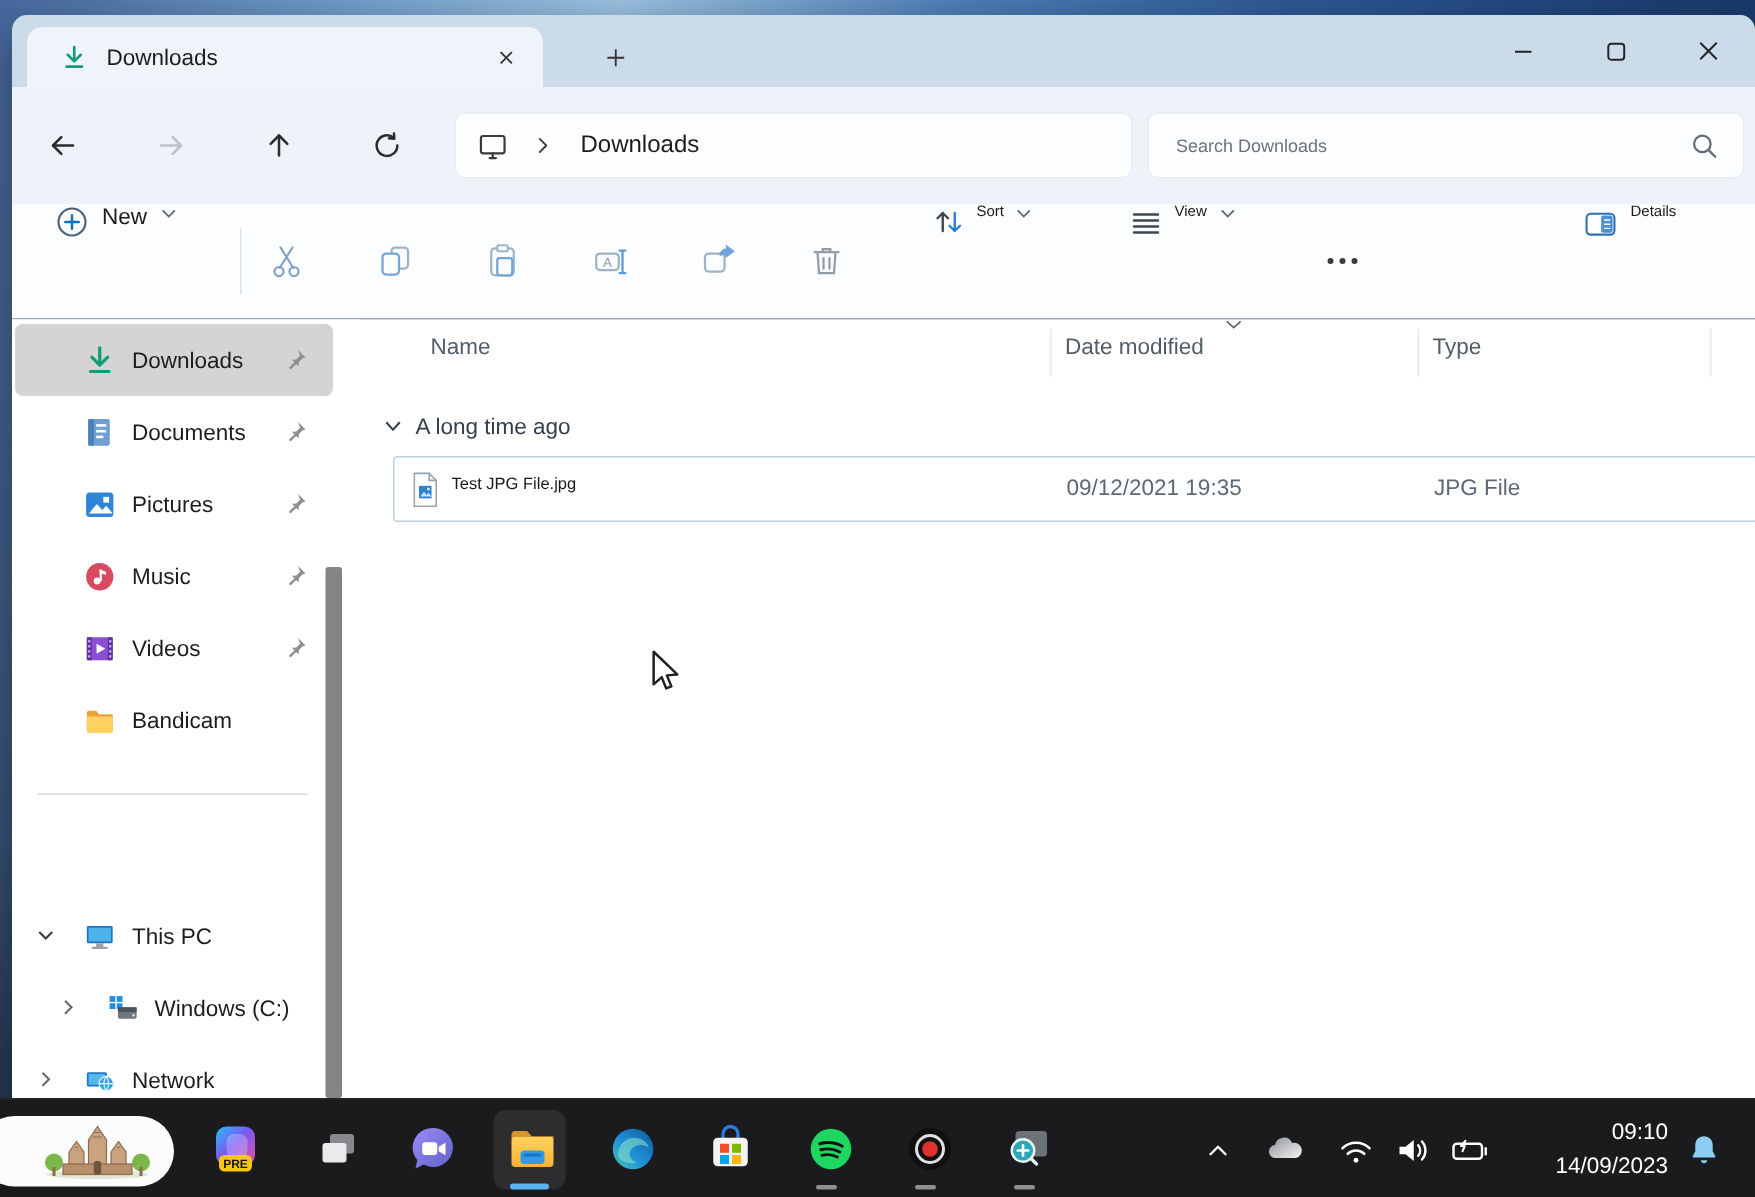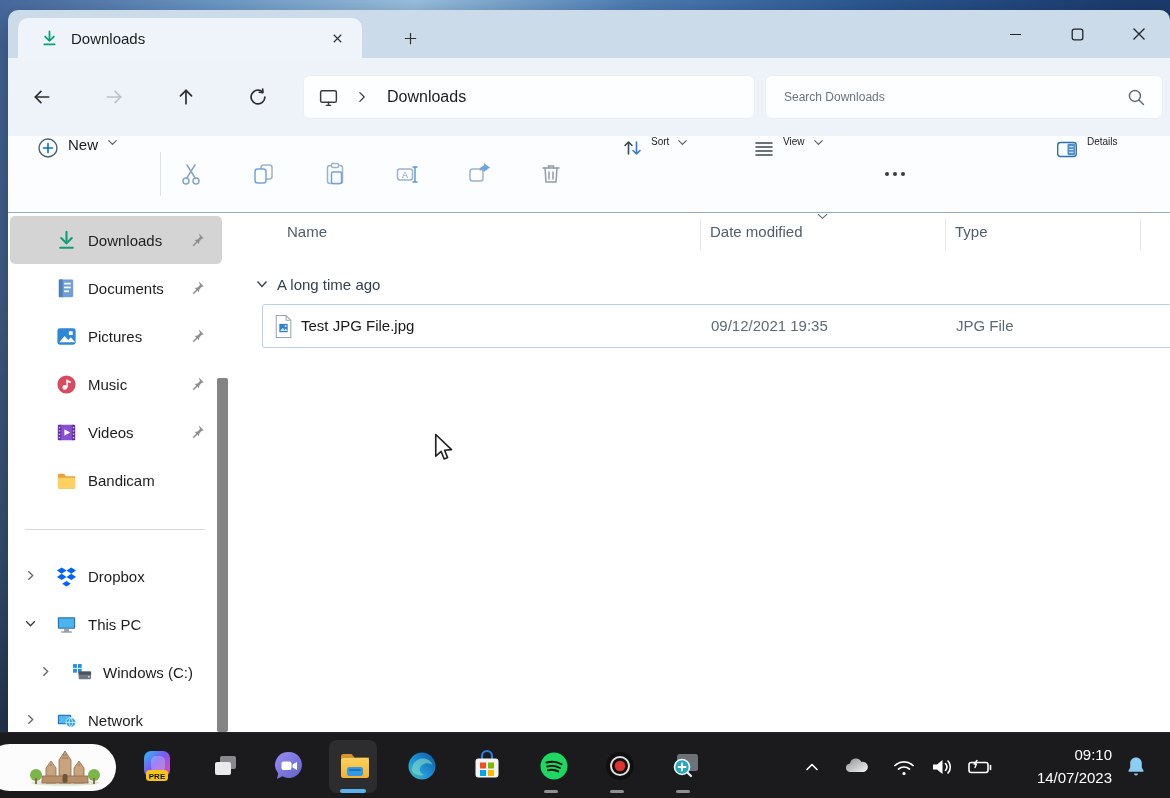--- a/index.html
+++ b/index.html
@@ -70,21 +70,21 @@
 
   
   .main { position:absolute; left:232px; top:0; right:0; bottom:0; }
   .col-h { position:absolute; top:10px; font-size:15px; color:#515d68; }
   .col-sep { position:absolute; top:6px; width:1px; height:32px; background:#e4e8ec; }
   .sort-chev { position:absolute; top:-1px; }
   .group-row { position:absolute; top:57px; left:0; height:28px; display:flex; align-items:center; }
   .group-label { font-size:15px; color:#333f4e; margin-left:8px; }
   .file-row { position:absolute; top:91px; left:22px; right:-2px; height:44px; background:#fff;
     border:1px solid #b9d1e7; border-radius:3px; }
-  .file-name { position:absolute; left:38px; top:12px; font-size:15px; color:#191919; }
+  .file-name { position:absolute; left:38px; top:12px; font-size:11px; color:#191919; }
   .file-date { position:absolute; left:448px; top:12px; font-size:15px; color:#5d6a75; }
   .file-type { position:absolute; left:693px; top:12px; font-size:15px; color:#5d6a75; }
 
   
   .cursor { position:absolute; left:432px; top:433px; z-index:60; }
 
   
   .taskbar { position:absolute; left:0; top:732px; width:1170px; height:66px; background:#1b1b1d;
     border-top:1px solid rgba(255,255,255,.04); z-index:50; }
   .widgets { position:absolute; left:-14px; top:11px; width:130px; height:47px; background:#fcfcfc;
@@ -399,37 +399,20 @@
           <svg viewBox="0 0 24 24">
               <path d="M3 6.5A1.5 1.5 0 0 1 4.5 5h5l2 2.5H21V19a1.5 1.5 0 0 1-1.5 1.5h-15A1.5 1.5 0 0 1 3 19z" fill="#e8a33d"></path>
               <path d="M3 9h18v10a1.5 1.5 0 0 1-1.5 1.5h-15A1.5 1.5 0 0 1 3 19z" fill="#ffd161"></path>
             </svg>
         </span>
         <span class="slabel">Bandicam</span>
       </div>
 
       <div class="side-sep"></div>
 
-      <div class="srow" style="top:339px">
-        <span class="expand">
-          <svg width="13" height="13" viewBox="0 0 12 12" fill="none" stroke="#6b6b6b" stroke-width="1.3">
-              <path d="M4 2l4 4-4 4"></path>
-            </svg>
-        </span>
-        <span class="sicon">
-          <svg viewBox="0 0 24 24" fill="#0062ff">
-              <path d="M7 2.5L2 5.8l5 3.3 5-3.3z"></path>
-              <path d="M17 2.5l5 3.3-5 3.3-5-3.3z"></path>
-              <path d="M7 9.1l-5 3.3 5 3.3 5-3.3z"></path>
-              <path d="M17 9.1l5 3.3-5 3.3-5-3.3z"></path>
-              <path d="M12 16.6l-4.5 3 4.5 2.9 4.5-2.9z"></path>
-            </svg>
-        </span>
-        <span class="slabel">Dropbox</span>
-      </div>
 
       <div class="srow" style="top:387px">
         <span class="expand">
           <svg width="13" height="13" viewBox="0 0 12 12" fill="none" stroke="#3c3c3c" stroke-width="1.3">
               <path d="M2 4l4 4 4-4"></path>
             </svg>
         </span>
         <span class="sicon">
           <svg viewBox="0 0 24 24">
               <rect x="3" y="4.5" width="18" height="12" rx="1" fill="#1f72c8"></rect>
@@ -684,21 +667,21 @@
   </div>
   <div class="tray-btn" style="left:964px">
     <svg width="28" height="28" viewBox="0 0 28 28" fill="none" stroke="#fff" stroke-width="1.6" stroke-linecap="round" stroke-linejoin="round">
       <rect x="3" y="9.5" width="19" height="10" rx="2.2"></rect>
         <path d="M24.5 12.5v4"></path>
       <path d="M11 7.5l-3 3.5h2.5L9 14.5" stroke-width="1.4"></path>
     </svg>
   </div>
   <div class="clock">
     <div>09:10</div>
-    <div>14/07/2023</div>
+    <div>14/09/2023</div>
   </div>
   <div class="tray-btn" style="left:1120px">
     <svg width="28" height="28" viewBox="0 0 28 28">
       <path d="M14 4.5c-3.4 0-5.8 2.5-5.8 5.8v4.2L6.5 17.7v1h15v-1l-1.7-3.2v-4.2c0-3.3-2.4-5.8-5.8-5.8z" fill="#8ecdf3"></path>
       <path d="M12 20.5a2 2 0 0 0 4 0z" fill="#8ecdf3"></path>
     </svg>
   </div>
 </div>
 
 </body></html>

